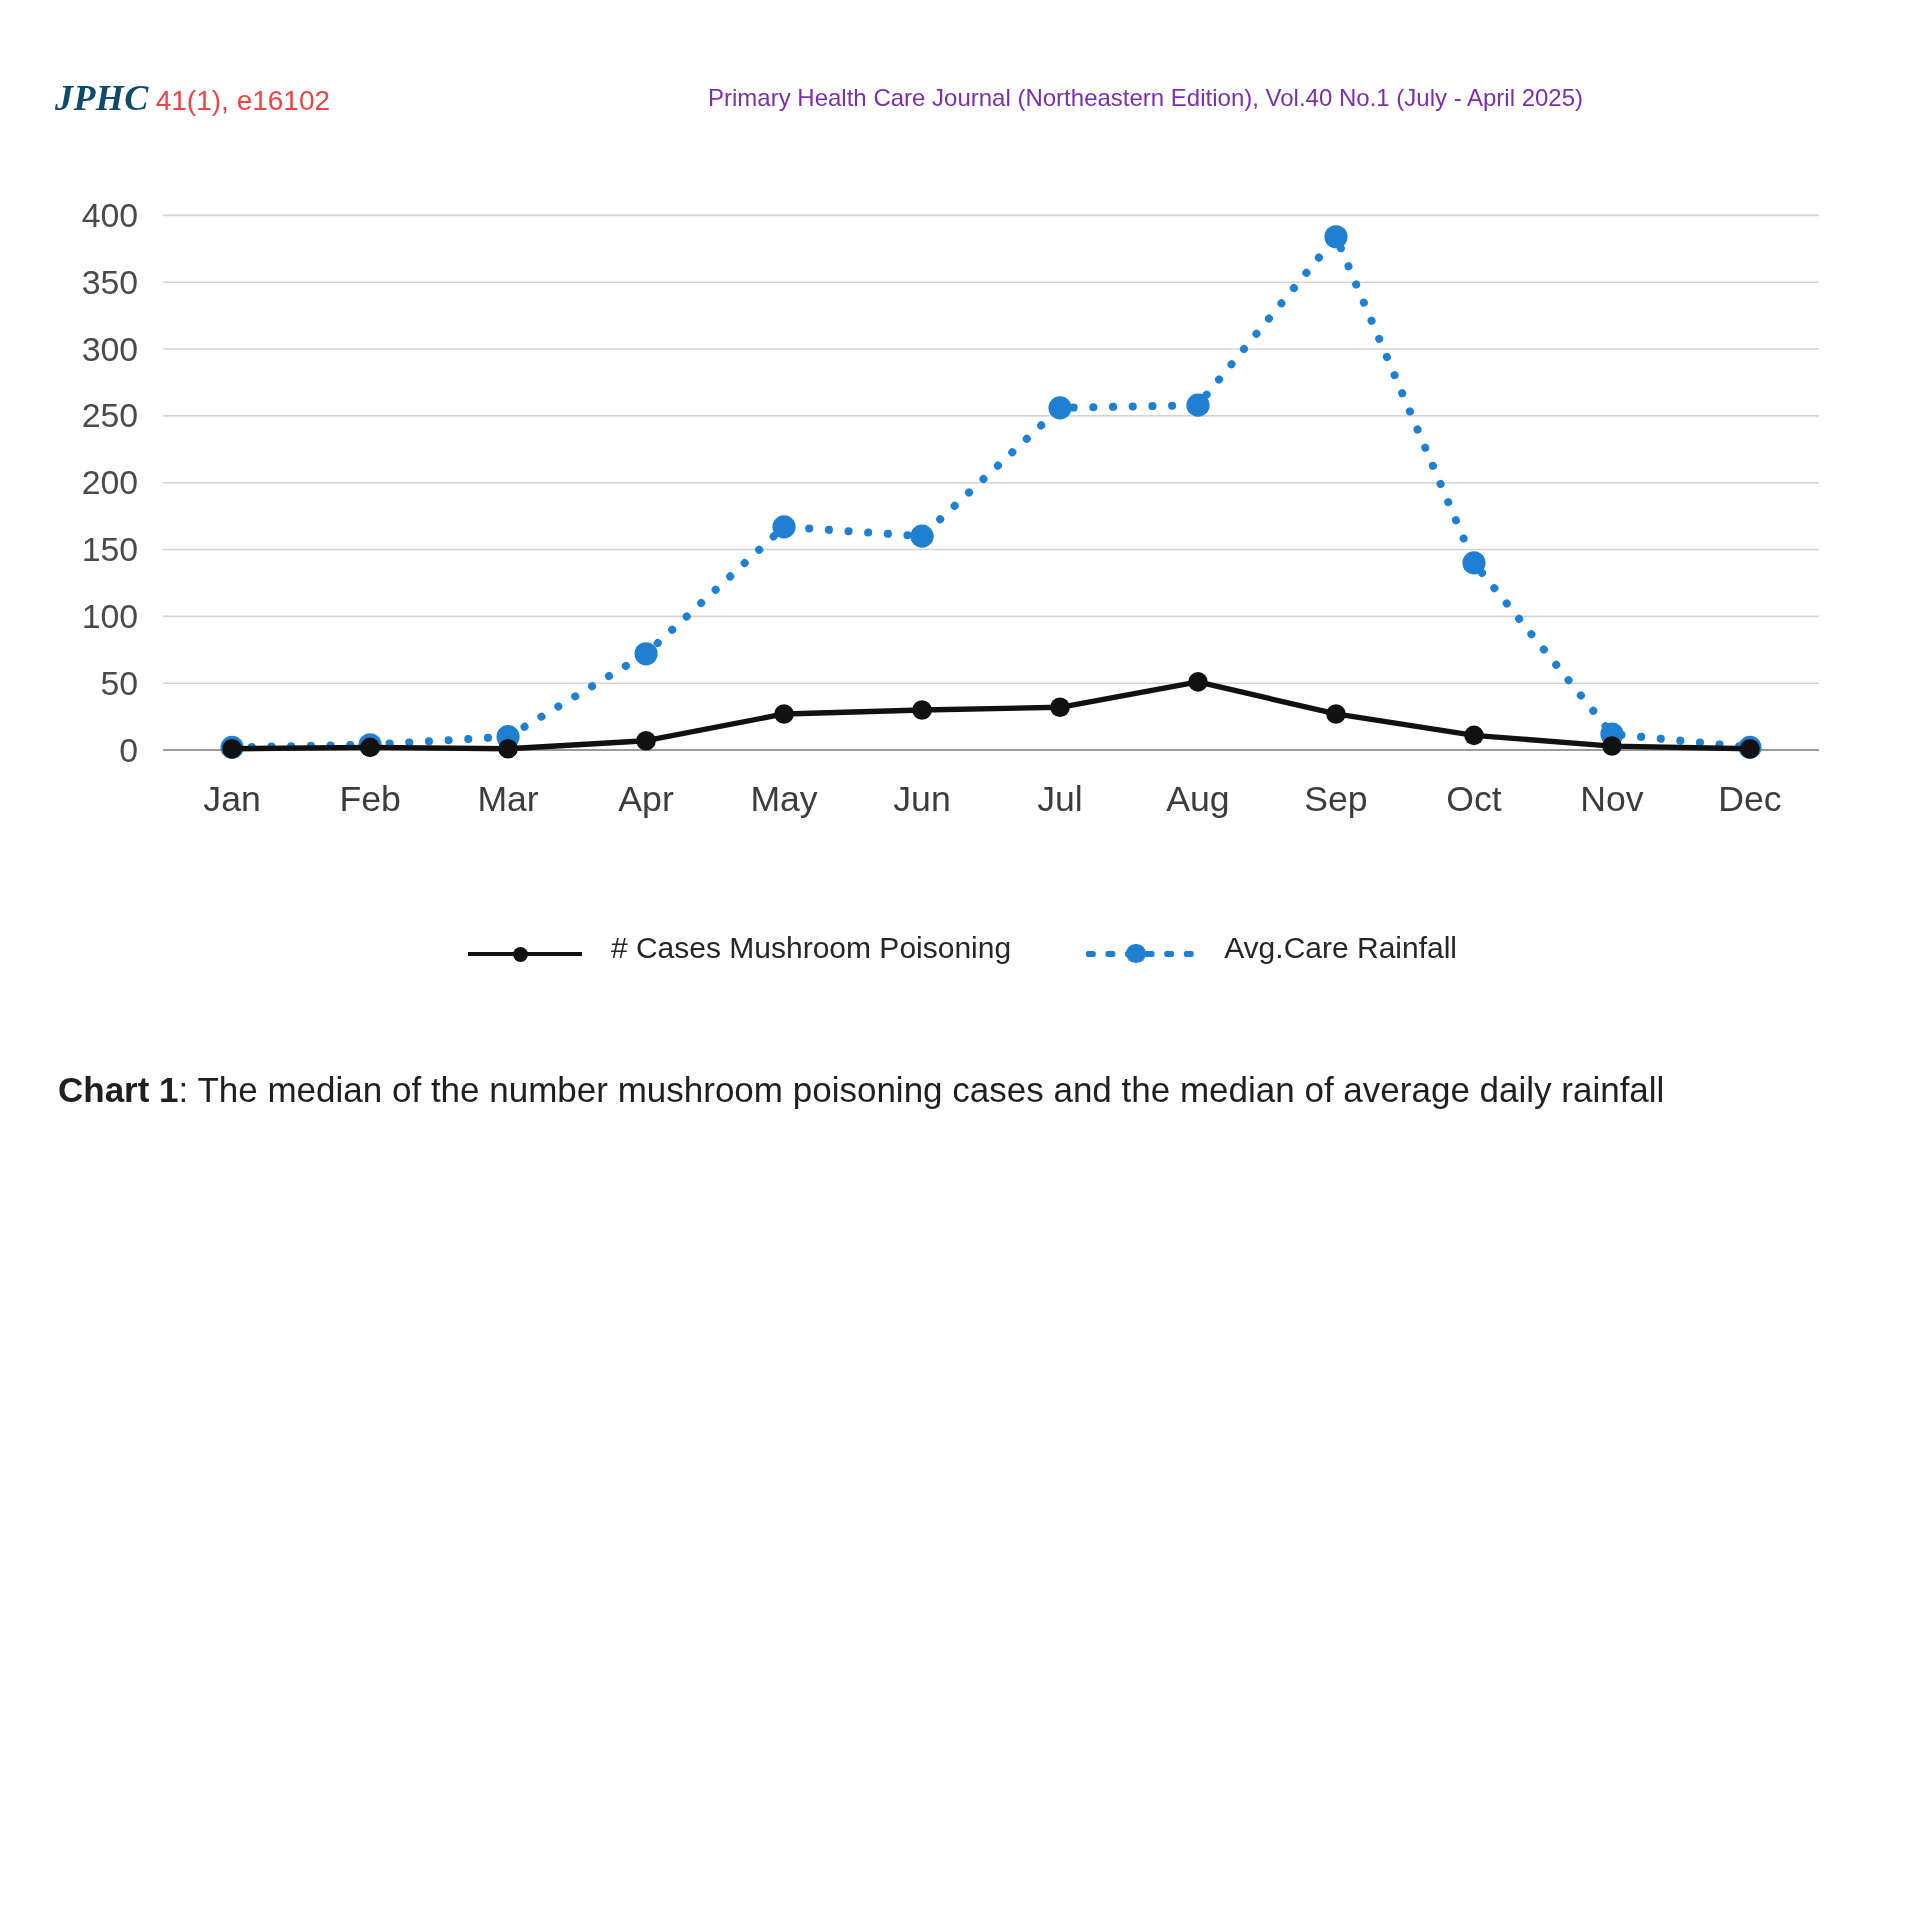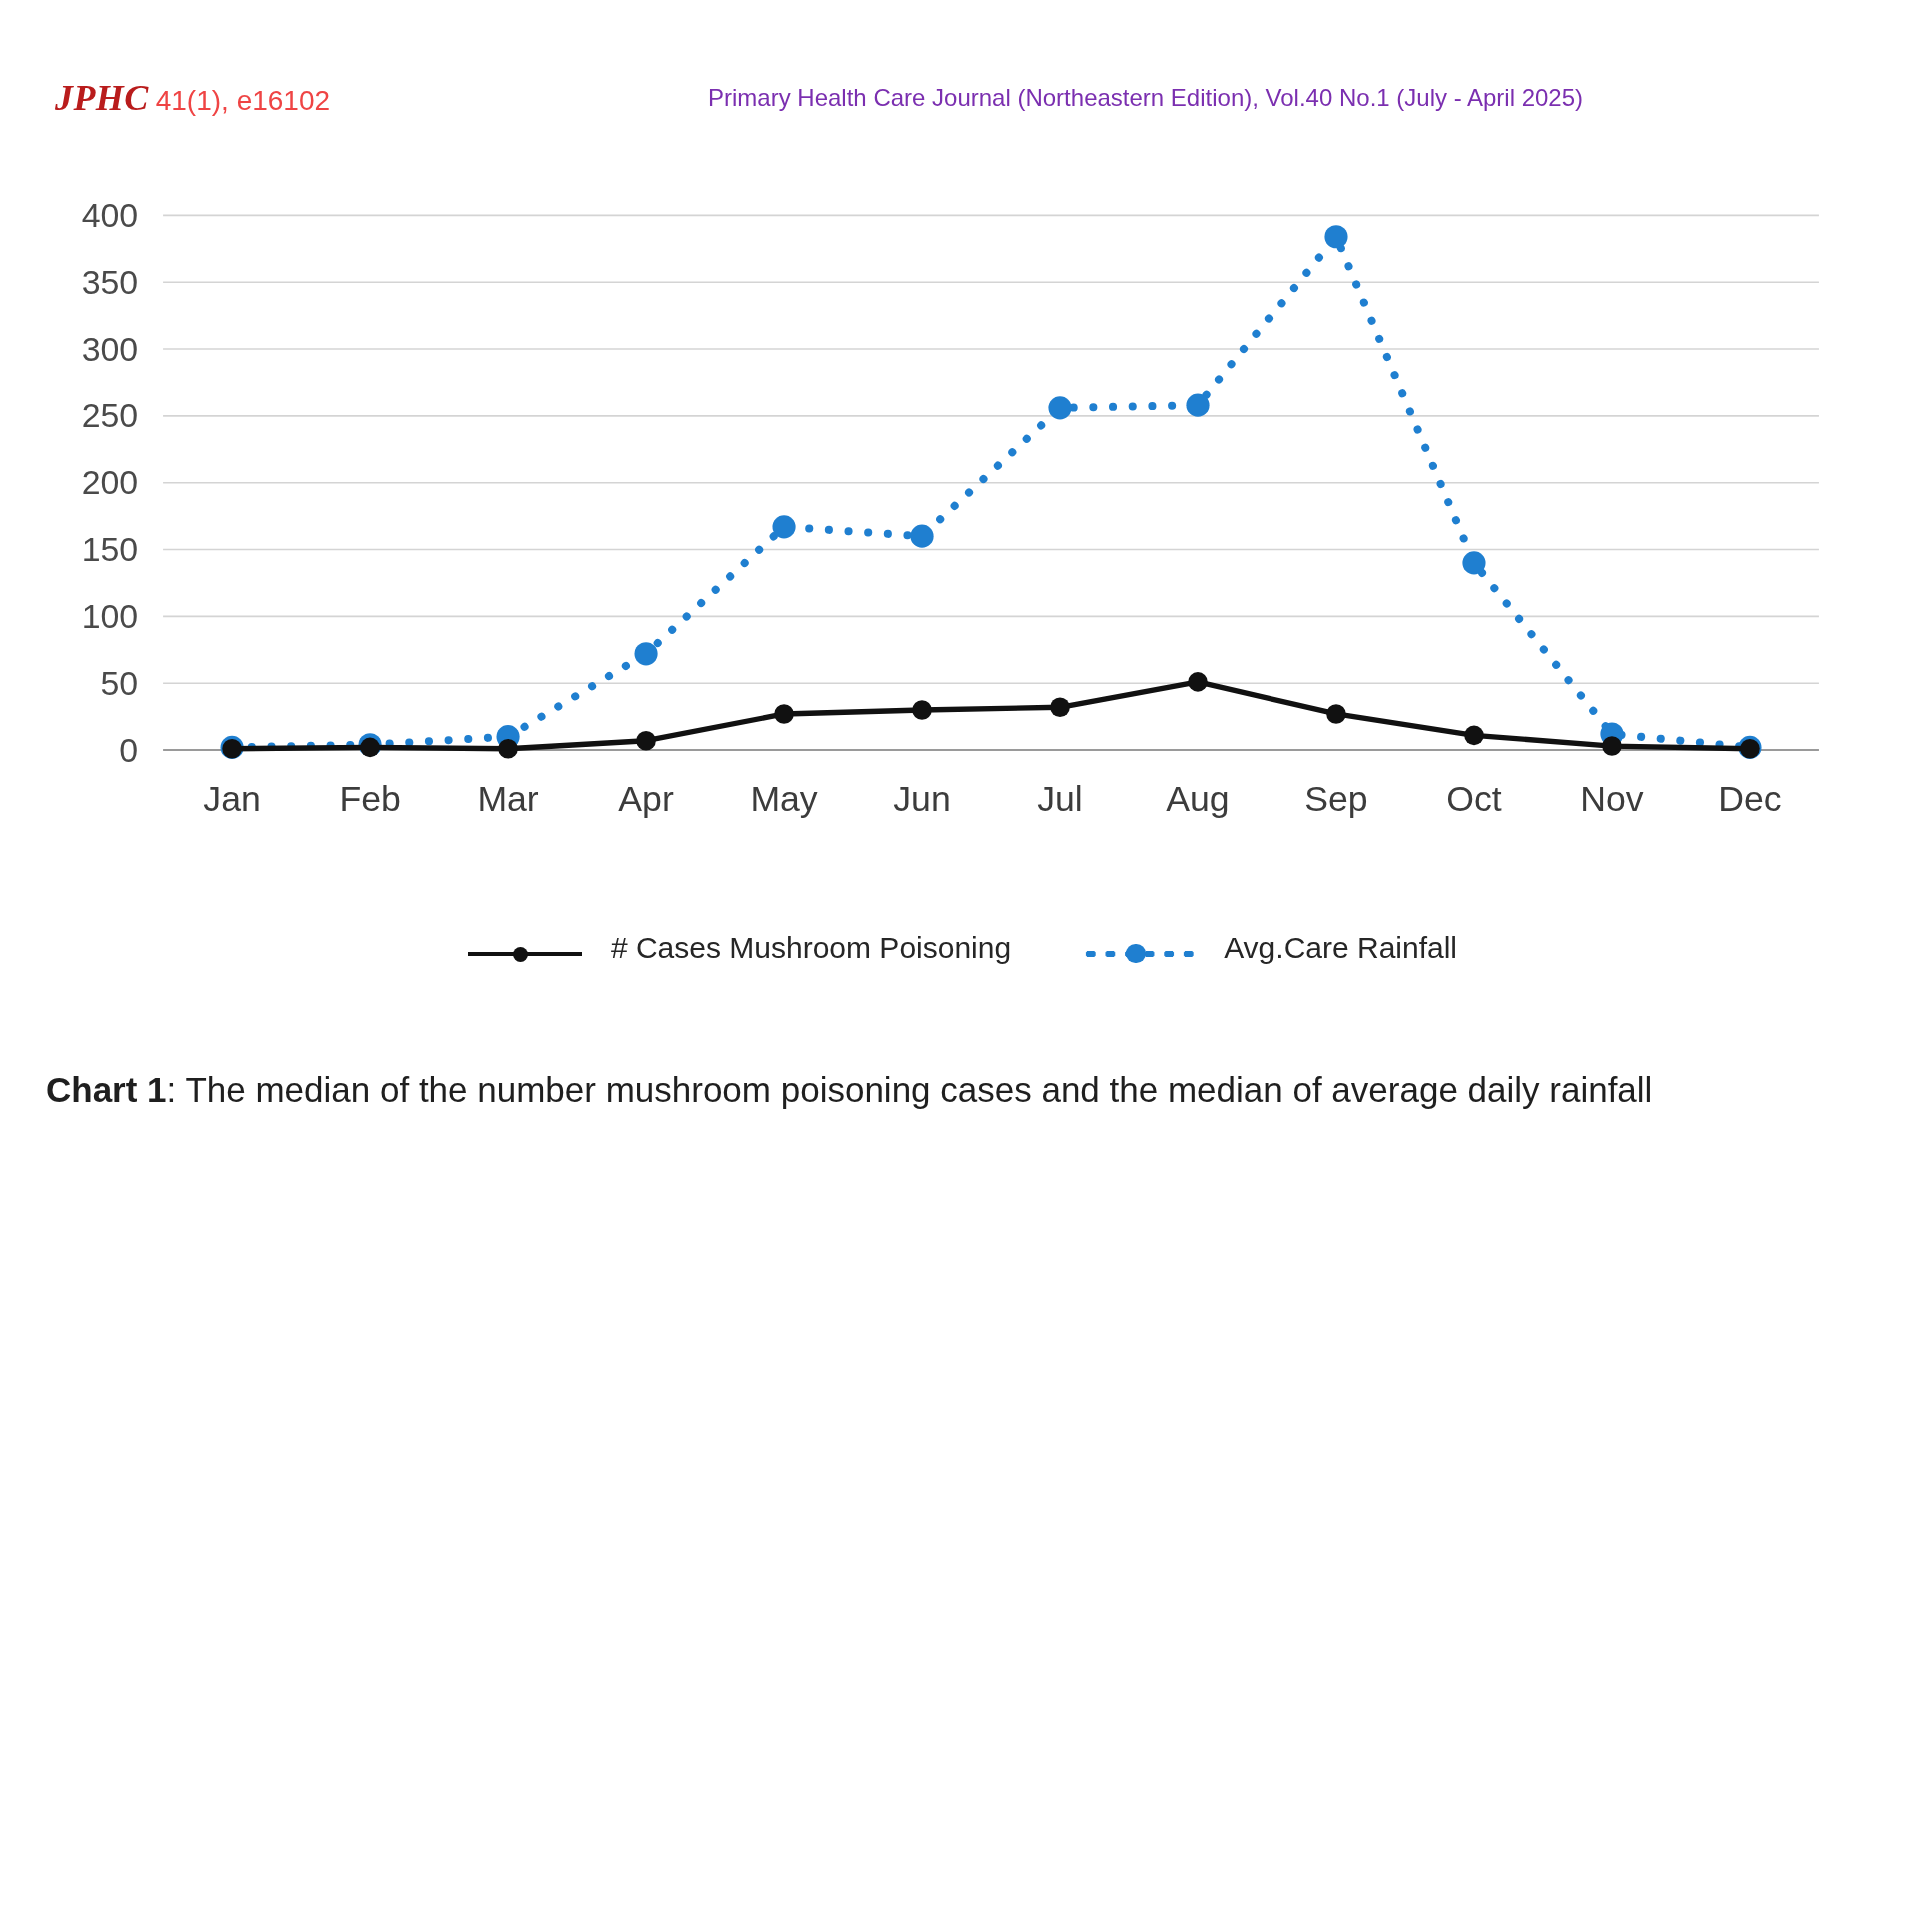--- a/index.html
+++ b/index.html
@@ -28,21 +28,21 @@
     position: absolute;
     left: 55px;
     top: 0;
     white-space: nowrap;
   }
   .journal-badge .jphc {
     font-family: "Liberation Serif", serif;
     font-style: italic;
     font-weight: bold;
     font-size: 36px;
-    color: #b91c1c;
+    color: #0c4a6e;
     letter-spacing: 0.4px;
   }
   .journal-badge .issue {
     font-family: "Liberation Sans", sans-serif;
     font-size: 28px;
     color: #ef4444;
     margin-left: 7.1px;
   }
   .journal-title {
     position: absolute;
@@ -133,20 +133,21 @@
     position: absolute;
     top: 1065px;
     left: 46px;
     width: 1836px;
     font-size: 35px;
     line-height: 1.45;
     color: #1f1f1f;
   }
   .caption .cap-label {
     font-weight: bold;
+    margin-left: 12px;
   }
   .caption .cap-line2 {
     display: block;
     margin-left: 150px;
   }
 </style>
 </head>
 <body>
 
 <div class="journal-header">

